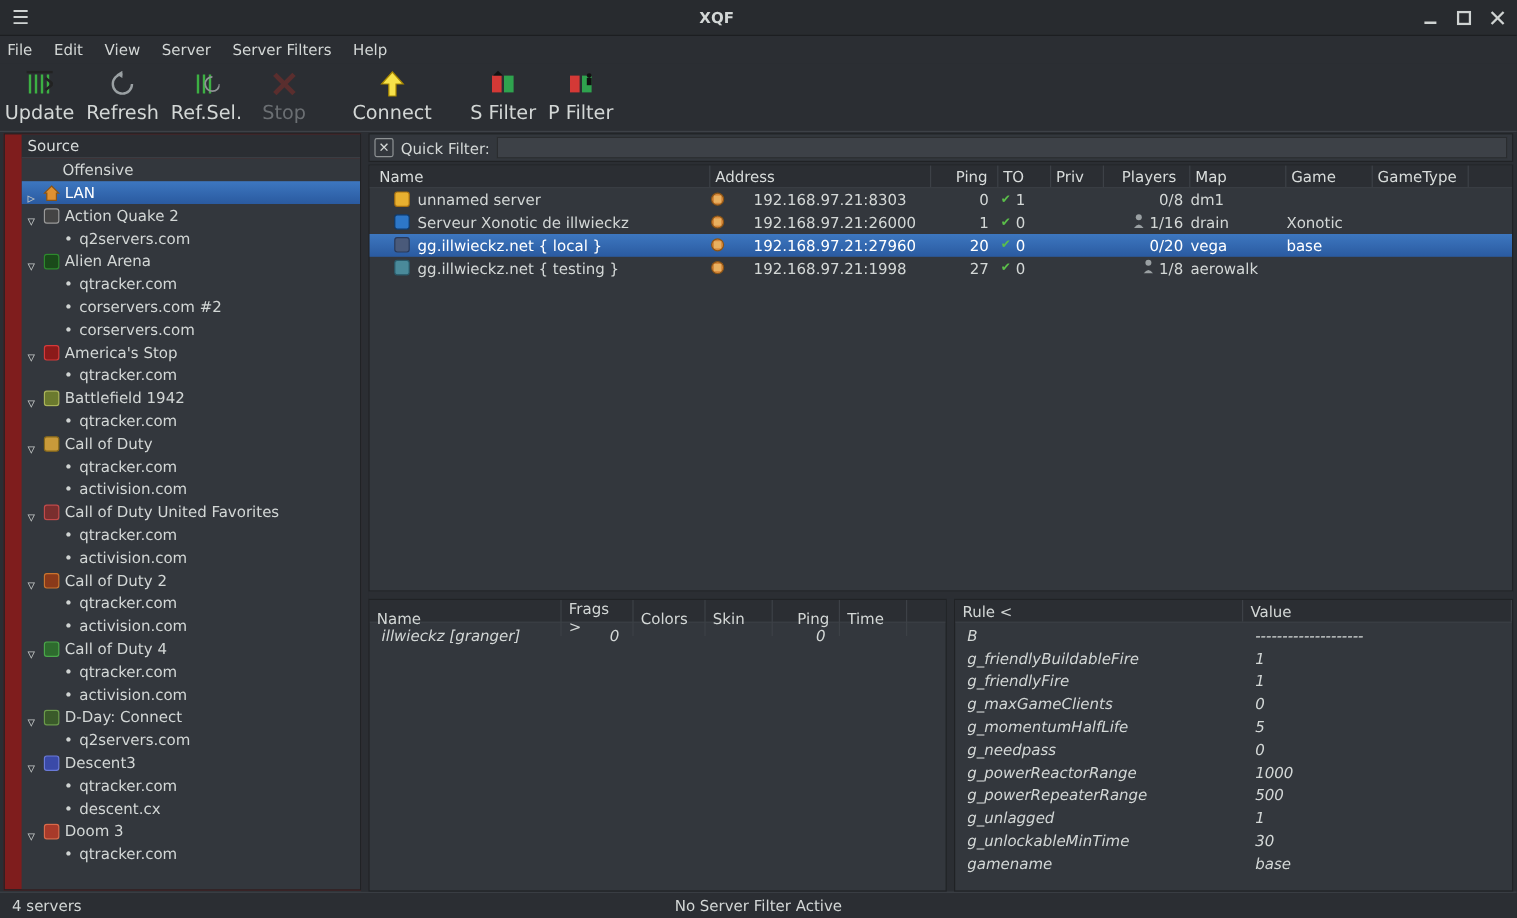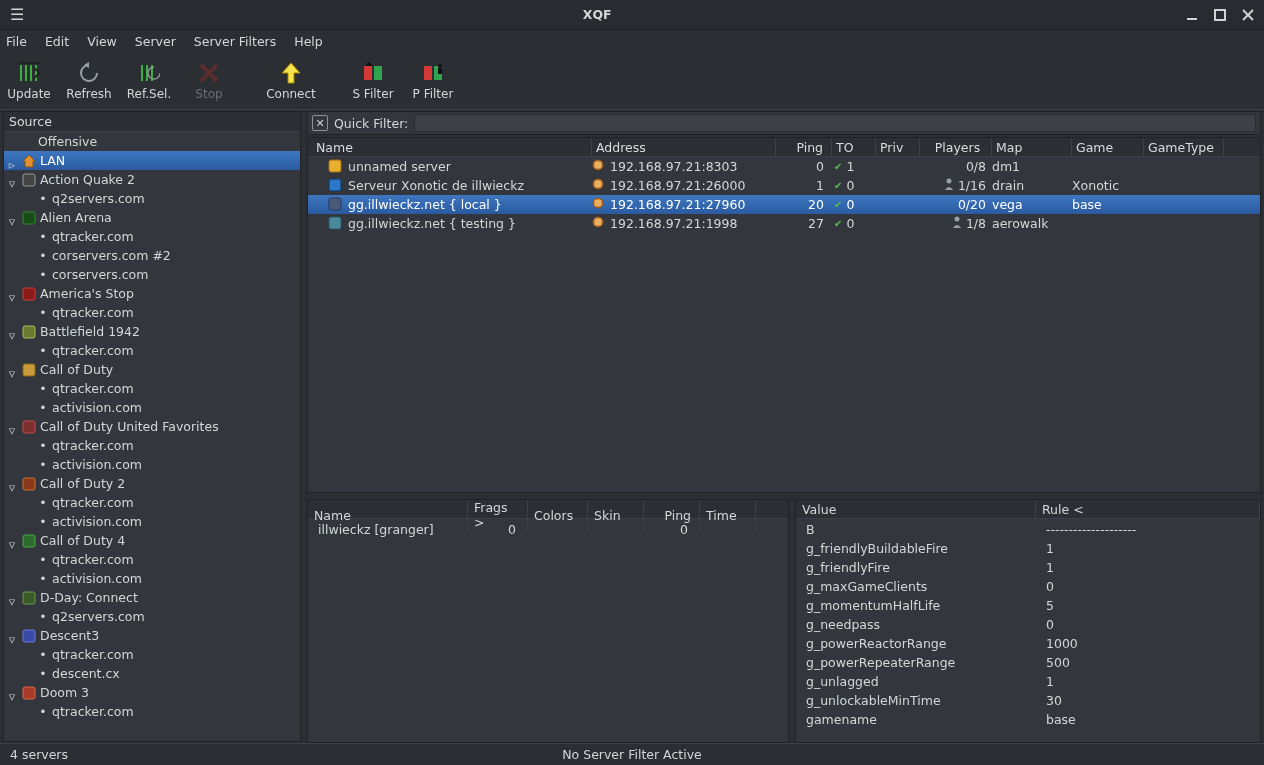--- a/index.html
+++ b/index.html
@@ -48,41 +48,42 @@
 }
 .tool {
   display: flex;
   flex-direction: column;
   align-items: center;
   justify-content: center;
   min-width: 50px;
   height: 52px;
   color: #d3d7d6;
   cursor: pointer;
-  font-size: 12px;
+  font-size: 16px;
 }
 .tool.disabled { color: #6b6f73; }
 .tool .ico { width: 22px; height: 22px; margin-bottom: 3px; display:flex; align-items:center; justify-content:center; }
 .tool-sep { width: 12px; }
 
 
 .main {
   display: flex;
   height: calc(765px - 30px - 23px - 57px - 22px);
   background: #2b2e33;
 }
 
 
 .source-pane {
   width: 298px;
   border: 1px solid #202225;
   background: #7f1d1d;
   margin: 1px 0 1px 3px;
   display: flex;
   flex-direction: column;
+  padding-left: 14px;
 }
 .source-hdr {
   height: 20px;
   background: #2b2e33;
   border-bottom: 1px solid #3d4147;
   padding-left: 5px;
   display: flex; align-items:center;
   color:#d8dcdb;
 }
 .tree { flex:1; overflow:hidden; background:#33373d; }
@@ -148,21 +149,21 @@
   padding-left:4px;
 }
 .srv-hdr { background:#2b2e33; border-bottom:1px solid #3d4147; color:#d8dcdb; }
 .srv-hdr .c { border-right:1px solid #3d4147; padding-left:4px; height:100%; display:flex; align-items:center; }
 .srv-row { color:#d3d7d6; cursor:pointer; }
 .srv-row.selected { background: linear-gradient(#3d77c0, #2a5aa0); color:#fff; }
 .srv-row .c-num { text-align:right; padding-right:8px; }
 .srv-row .to { display:flex; align-items:center; gap:4px; padding-left:2px; }
 .srv-row .tick { color:#5bbf4a; font-size:10px; }
 .srv-row .nm { display:flex; align-items:flex-start; gap:6px; padding-left:16px; }
-.srv-row .ad { display:flex; align-items:flex-start; gap:4px; }
+.srv-row .ad { display:flex; align-items:flex-end; gap:22px; }
 .srv-row .pcell { display:flex; align-items:center; justify-content:flex-end; gap:4px; padding-right:6px; }
 .gi { width:14px; height:14px; display:inline-block; }
 
 .hsplit { height:6px; background:#2b2e33; cursor:row-resize; }
 
 
 .bottom { display:flex; flex:0 0 244px; gap:6px; }
 .pl-pane, .rule-pane {
   background:#33373d; border:1px solid #202225;
   display:flex; flex-direction:column;
@@ -170,21 +171,21 @@
 }
 .pl-pane { flex: 0 0 482px; }
 .rule-pane { flex: 1; }
 .pl-hdr, .rule-hdr {
   height:19px; background:#2b2e33; border-bottom:1px solid #3d4147;
   display:grid; align-items:center;
 }
 .pl-hdr { grid-template-columns: 160px 60px 60px 56px 56px 56px; }
 .pl-hdr .c, .rule-hdr .c { border-right:1px solid #3d4147; padding-left:6px; height:100%; display:flex; align-items:center; }
 .rule-hdr { grid-template-columns: 240px 1fr; }
-.pl-body, .rule-body { padding-top:1px; }
+.pl-body, .rule-body { padding-top:1px;font-style:italic; }
 .pl-row { display:grid; grid-template-columns: 160px 60px 60px 56px 56px 56px; height:19px; align-items:center; }
 .pl-row .c { padding-left:10px; }
 .pl-row .cn { text-align:right; padding-right:12px; }
 .rule-row { display:grid; grid-template-columns:240px 1fr; height:19px; align-items:center;}
 .rule-row .c { padding-left:10px; }
 
 
 .status {
   height:22px; background:#2b2e33; border-top:1px solid #3d4147;
   display:flex; align-items:center; padding:0 10px;
@@ -637,22 +638,22 @@
     <div class="cn">0</div>
     <div class="c"></div>
     <div class="c"></div>
     <div class="cn">0</div>
     <div class="c"></div>
             </div>
           </div>
       </div>
       <div class="rule-pane">
         <div class="rule-hdr">
+          <div class="c">Rule &lt;</div>
           <div class="c">Value</div>
-          <div class="c">Rule &lt;</div>
         </div>
         <div class="rule-body" id="rule-body">
             <div class="rule-row">
               <div class="c">B</div>
               <div class="c">--------------------</div>
             </div>
             <div class="rule-row">
               <div class="c">g_friendlyBuildableFire</div>
               <div class="c">1</div>
             </div>

